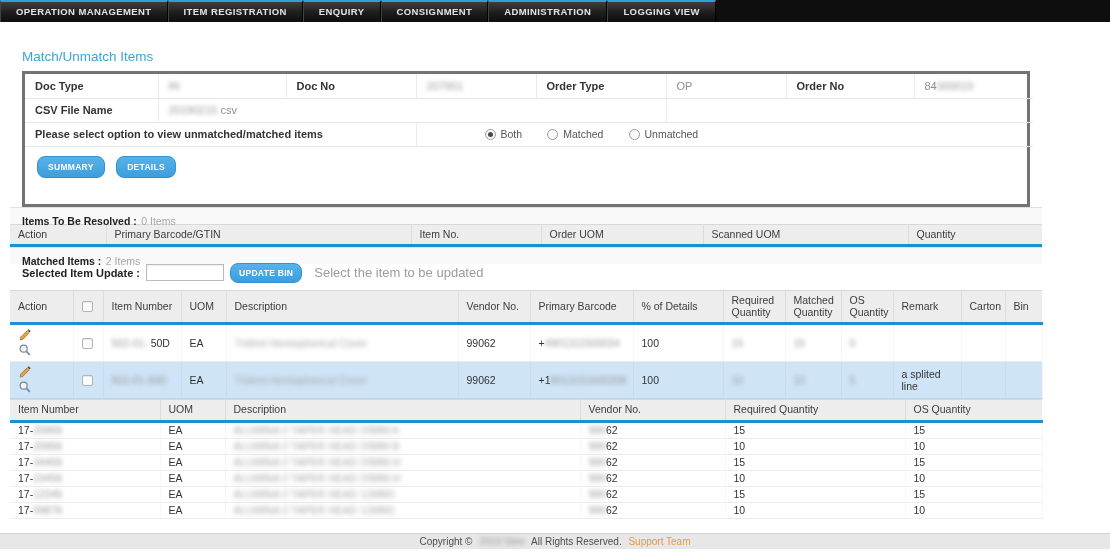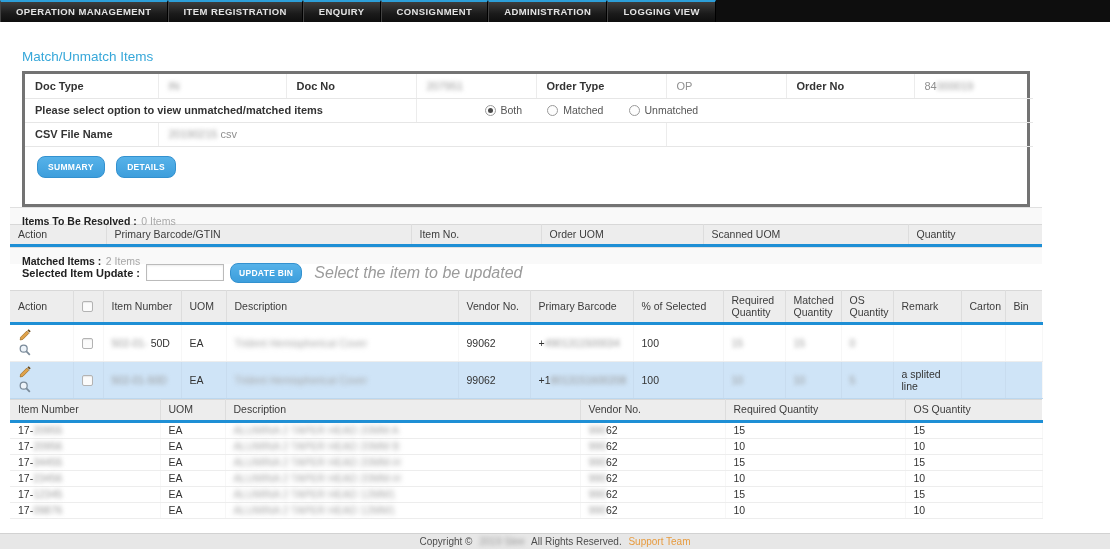--- a/index.html
+++ b/index.html
@@ -62,21 +62,21 @@
   .cb { display:inline-block; width:11px; height:11px; border:1px solid #b3b3b3; border-radius:2px;
         background:#fbfbfb; box-shadow:inset 0 1px 1px rgba(0,0,0,0.08); vertical-align:-2px; cursor:pointer; }
   .icon-btn { display:inline-block; width:15px; height:15px; margin-right:9px; cursor:pointer; vertical-align:middle; }
 
   
   .update-row { padding:4px 0 13px 12px; height:26px; display:flex; align-items:center; }
   .update-lbl { font-size:11px; font-weight:bold; color:#222; margin-right:6px; }
   .update-input { width:78px; height:17px; border:1px solid #bbb; box-shadow:inset 0 1px 2px rgba(0,0,0,0.08);
                   font-size:10px; padding:0 3px; margin-right:6px; }
   .btn-sm { padding:4px 8px; font-size:8.5px; margin-right:12px; }
-  .hint { font-size:16px; font-style:italic; color:#9b9b9b; }
+  .hint { font-size:13px; color:#9b9b9b; }
 
   
   .footer { position:absolute; left:0; right:0; top:533px; height:16px; background:#e7e7e7;
             border-top:1px solid #d2d2d2; text-align:center; font-size:10px; line-height:15px; color:#4d4d4d; }
   .footer .owner { margin:0 4px; }
   .footer-link { color:#e79b3f; text-decoration:none; cursor:pointer; margin-left:4px; }
 </style>
 </head>
 <body>
 
@@ -111,31 +111,31 @@
         <td class="flabel">Doc Type</td>
         <td class="fvalue"><span class="rdt">IN</span></td>
         <td class="flabel">Doc No</td>
         <td class="fvalue"><span class="rdt">207951</span></td>
         <td class="flabel">Order Type</td>
         <td class="fvalue">OP</td>
         <td class="flabel">Order No</td>
         <td class="fvalue"><span>84</span><span class="rdt">000019</span></td>
       </tr>
       <tr>
+        <td class="flabel">CSV File Name</td>
+        <td class="fvalue" colspan="4"><span class="rdt">20190215</span> <span>csv</span></td>
+        <td colspan="3"></td>
+      </tr>
+      <tr>
         <td class="flabel" colspan="3">Please select option to view unmatched/matched items</td>
         <td colspan="5" style="padding-left:68px;">
           <span class="radio checked"></span><span class="radio-lbl">Both</span>
           <span class="radio"></span><span class="radio-lbl">Matched</span>
           <span class="radio"></span><span class="radio-lbl">Unmatched</span>
         </td>
-      </tr>
-      <tr>
-        <td class="flabel">CSV File Name</td>
-        <td class="fvalue" colspan="4"><span class="rdt">20190215</span> <span>csv</span></td>
-        <td colspan="3"></td>
       </tr>
     </tbody>
       </table>
     <div class="btn-row">
       <span class="btn">SUMMARY</span>
       <span class="btn">DETAILS</span>
     </div>
   </div>
 
   <div class="section-bar">
@@ -192,21 +192,21 @@
       </colgroup>
     <tbody>
         <tr>
       <th>Action</th>
       <th><span class="cb"></span></th>
       <th>Item Number</th>
       <th>UOM</th>
       <th>Description</th>
       <th>Vendor No.</th>
       <th>Primary Barcode</th>
-      <th>% of Selected</th>
+      <th>% of Details</th>
       <th>Required Quantity</th>
       <th>Matched Quantity</th>
       <th>OS Quantity</th>
       <th>Remark</th>
       <th>Carton</th>
       <th>Bin</th>
     </tr>
     <tr class="mrow">
       <td>
         <span class="icon-btn">

